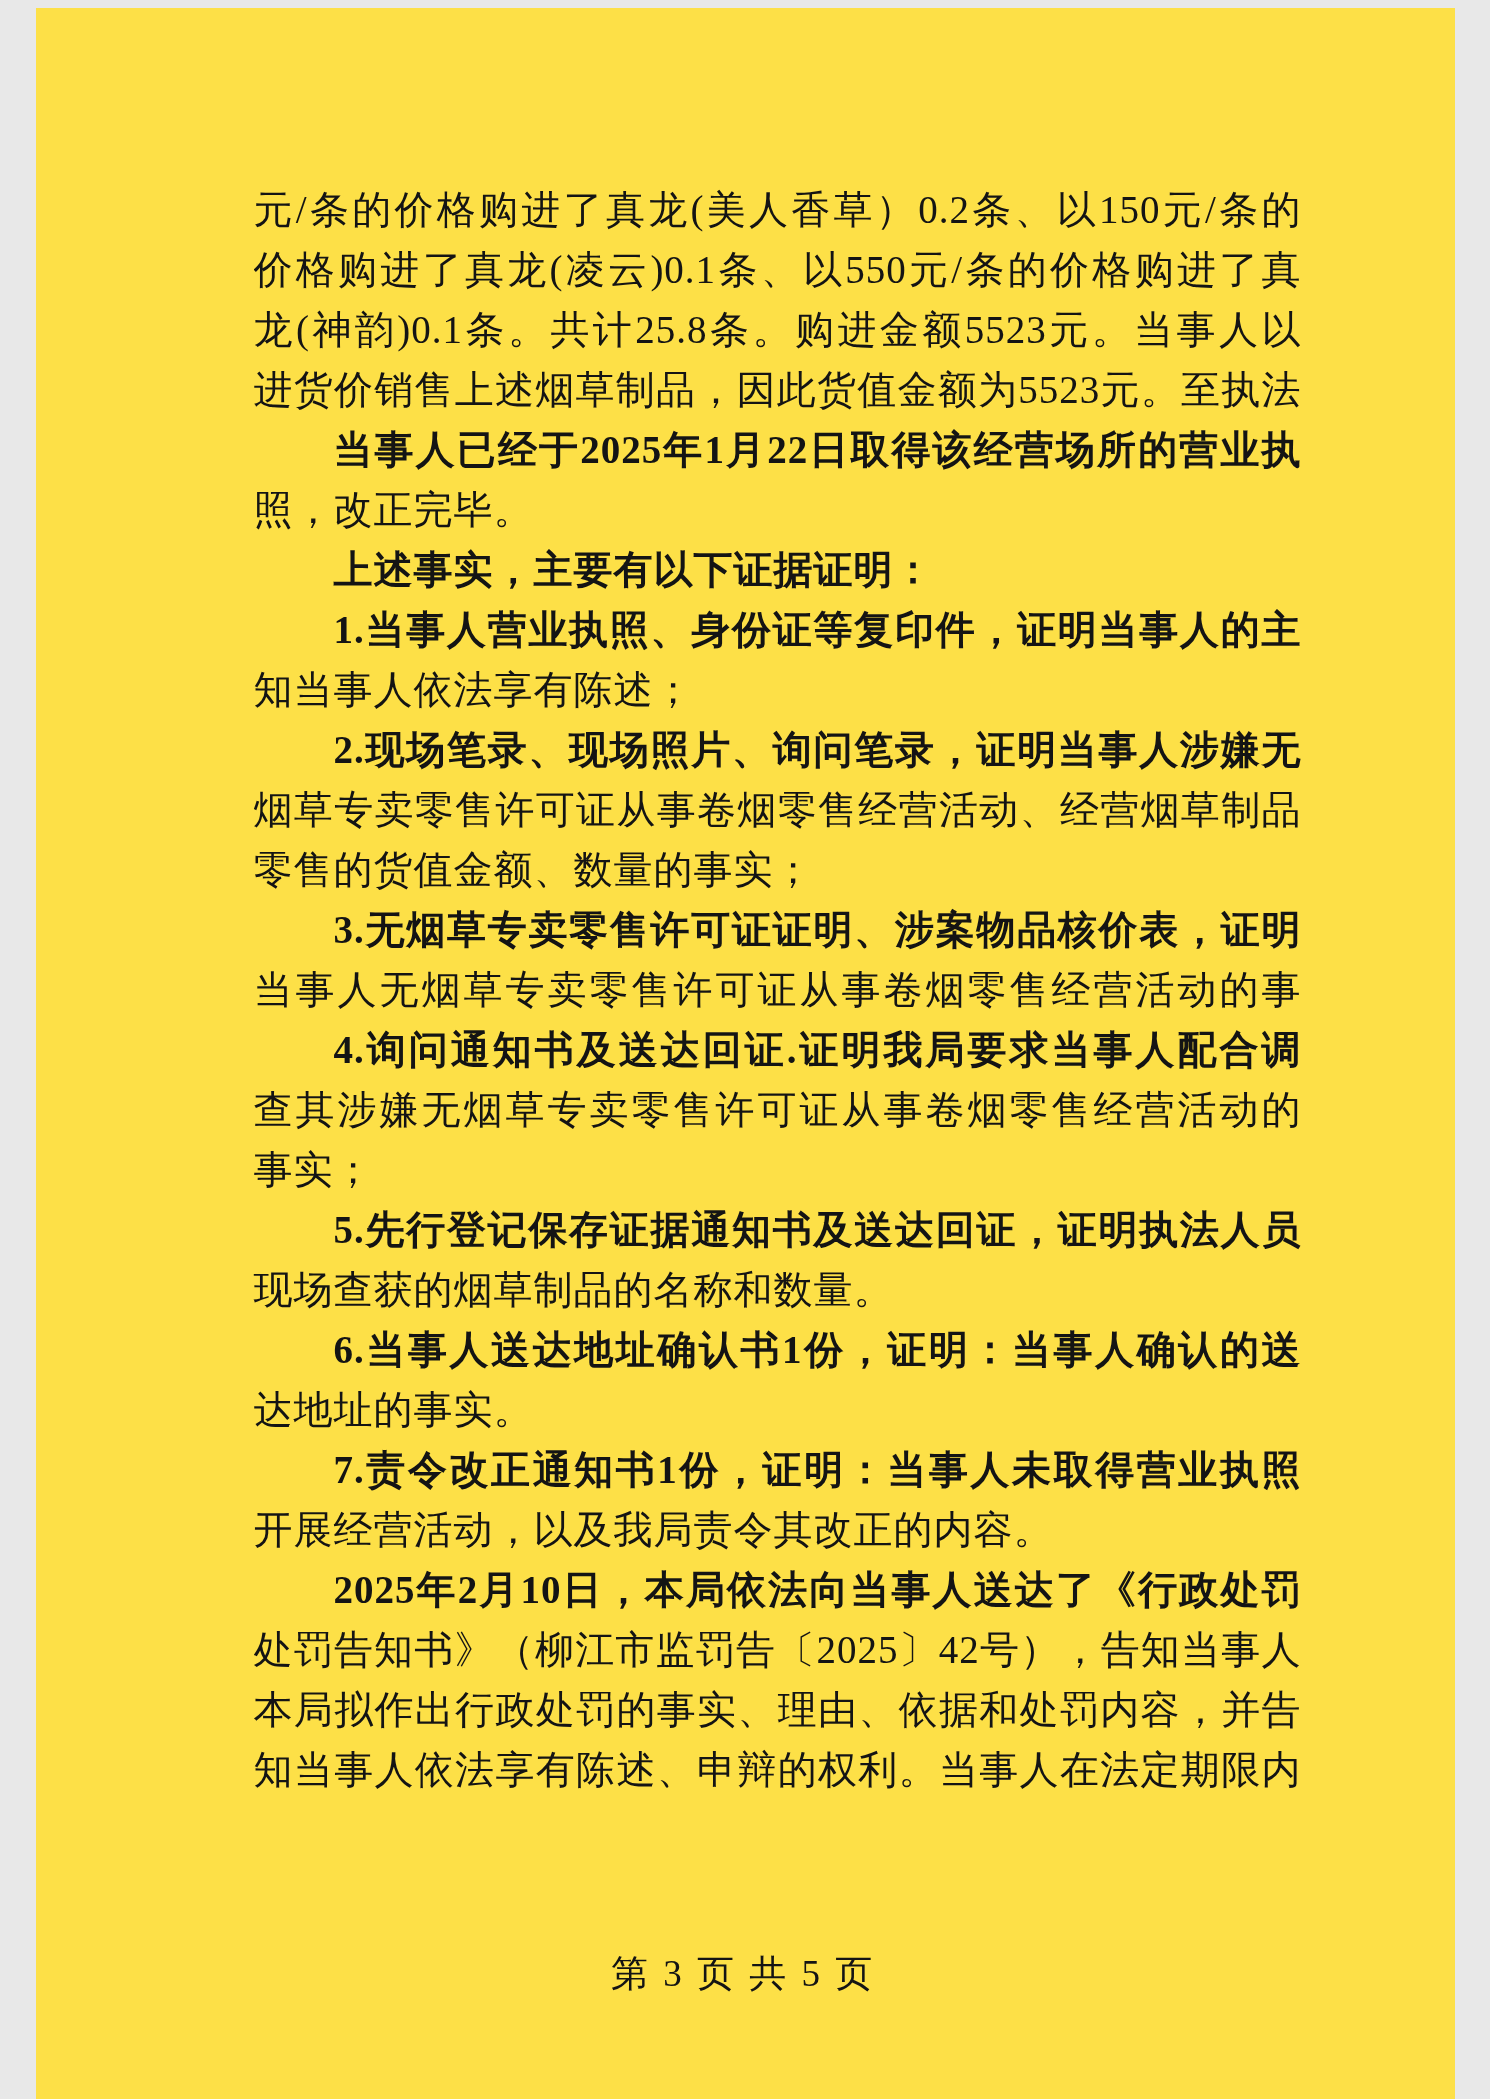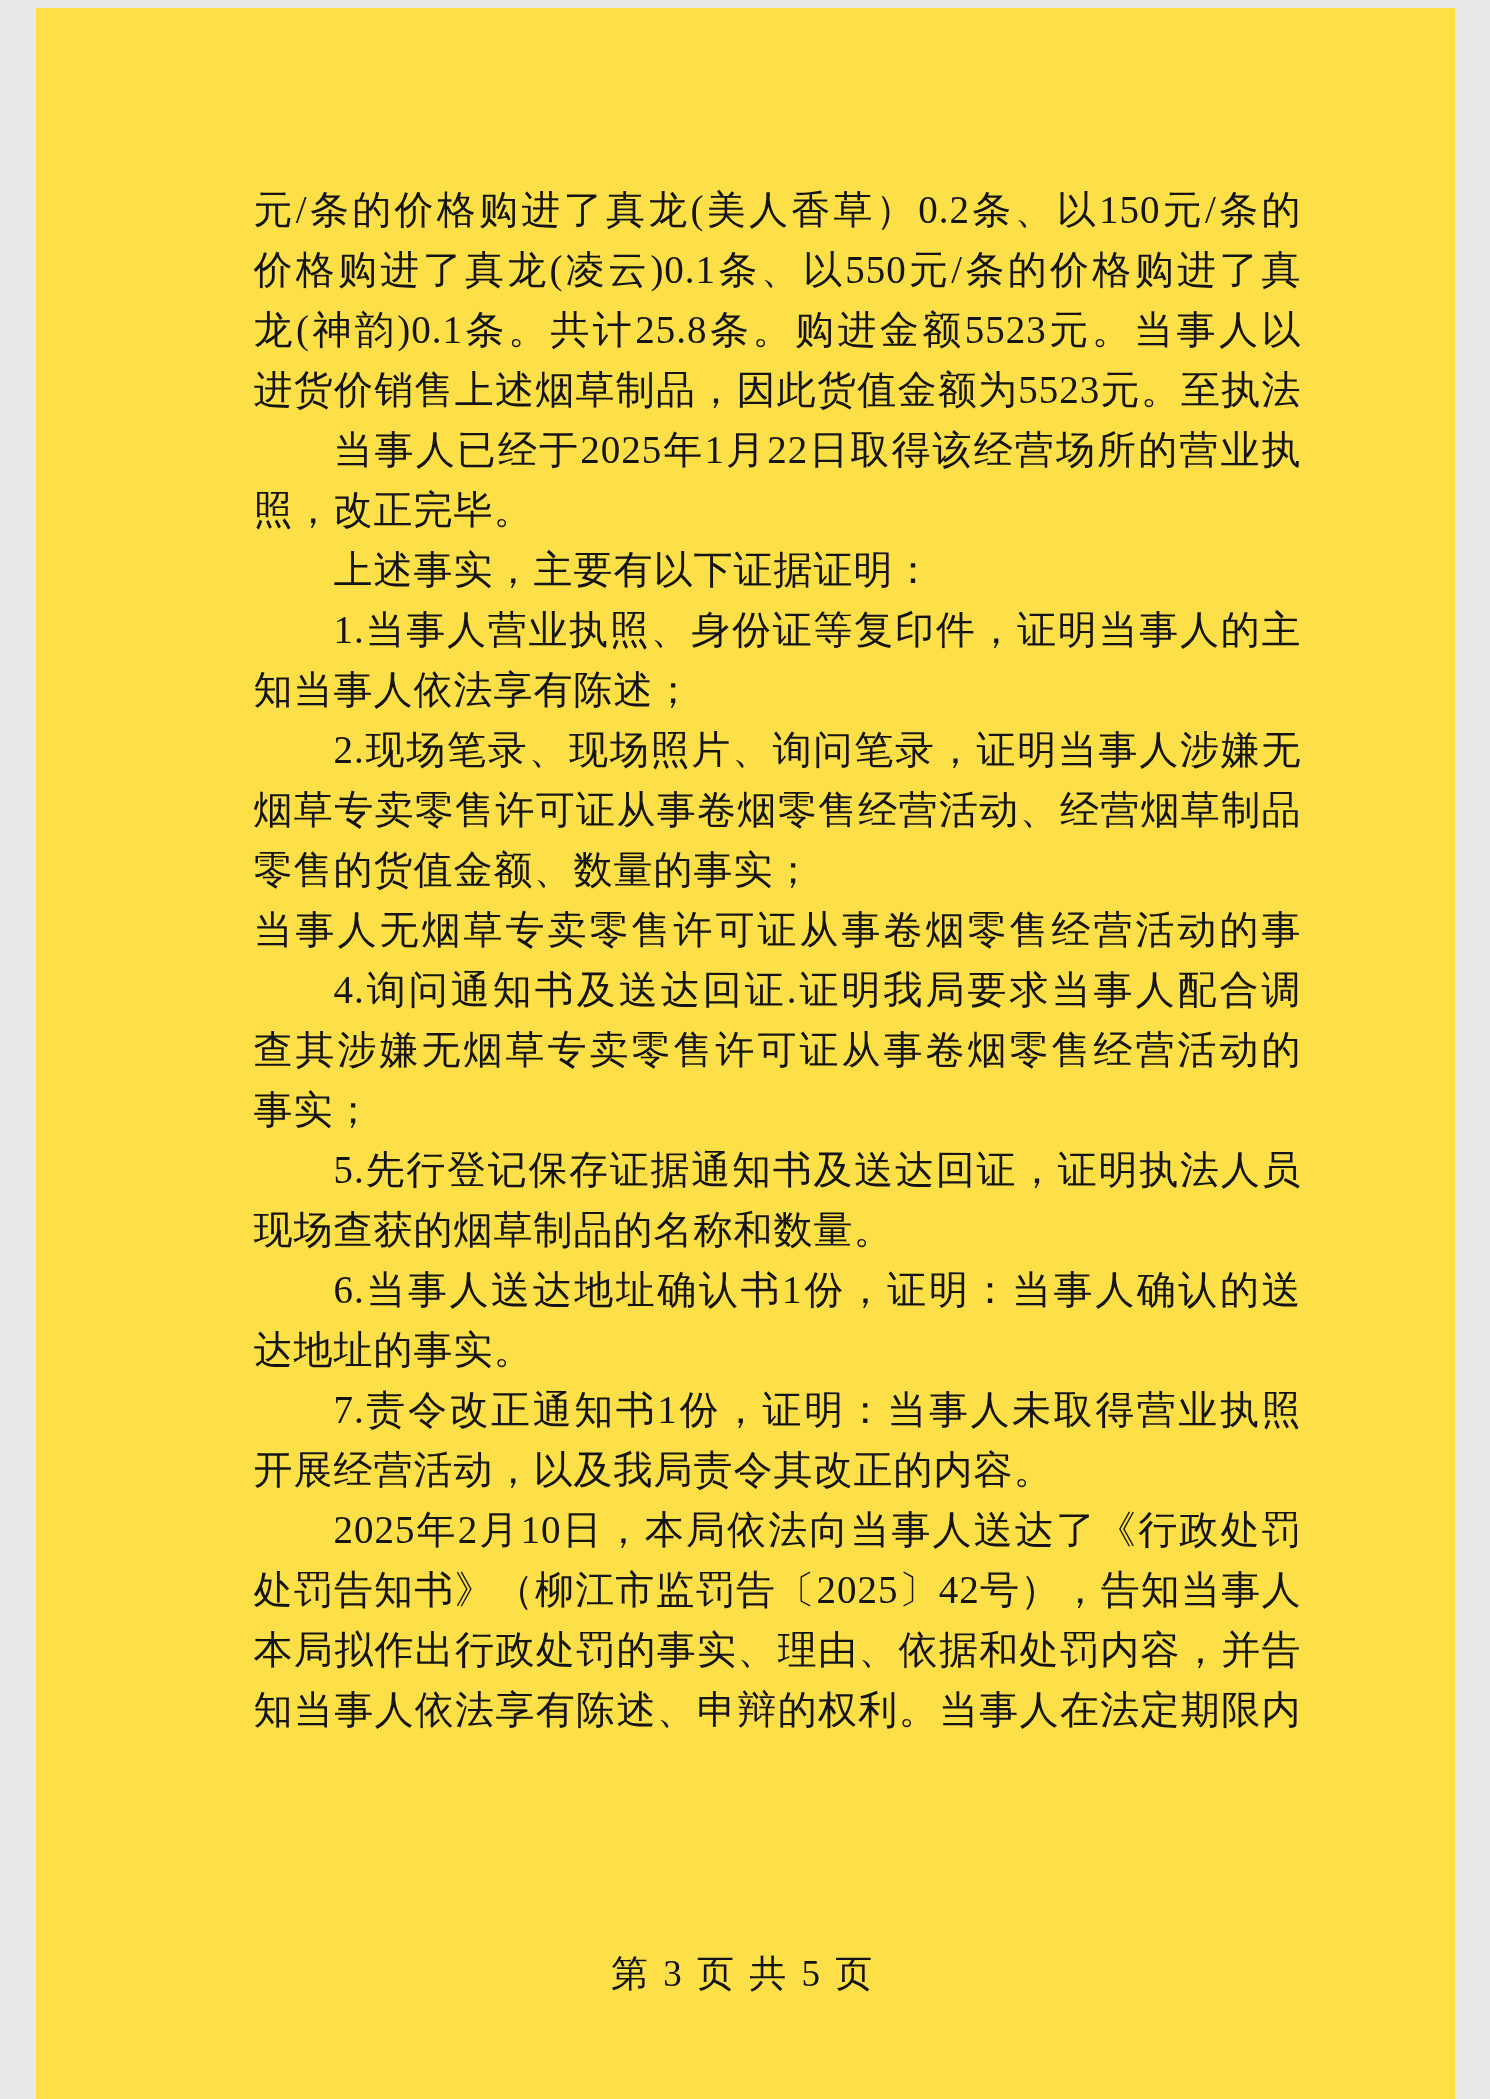--- a/index.html
+++ b/index.html
@@ -32,20 +32,21 @@
   }
   .line.justify {
     white-space: normal;
     overflow: hidden;
     text-align: justify;
     text-align-last: justify;
     text-justify: inter-character;
   }
   .line.indent {
     padding-left: 80px;
+    font-weight: bold;
   }
   .page-footer {
     position: absolute;
     left: 0;
     right: 4px;
     top: 1938px;
     height: 56px;
     line-height: 56px;
     text-align: center;
     font-size: 37px;
@@ -62,20 +63,21 @@
       <div class="line justify">龙(神韵)0.1条。共计25.8条。购进金额5523元。当事人以</div>
       <div class="line justify">进货价销售上述烟草制品，因此货值金额为5523元。至执法</div>
       <div class="line indent justify">当事人已经于2025年1月22日取得该经营场所的营业执</div>
       <div class="line">照，改正完毕。</div>
       <div class="line indent">上述事实，主要有以下证据证明：</div>
       <div class="line indent justify">1.当事人营业执照、身份证等复印件，证明当事人的主</div>
       <div class="line">知当事人依法享有陈述；</div>
       <div class="line indent justify">2.现场笔录、现场照片、询问笔录，证明当事人涉嫌无</div>
       <div class="line justify">烟草专卖零售许可证从事卷烟零售经营活动、经营烟草制品</div>
       <div class="line">零售的货值金额、数量的事实；</div>
+      <div class="line indent justify">3.无烟草专卖零售许可证证明、涉案物品核价表，证明</div>
       <div class="line justify">当事人无烟草专卖零售许可证从事卷烟零售经营活动的事</div>
       <div class="line indent justify">4.询问通知书及送达回证.证明我局要求当事人配合调</div>
       <div class="line justify">查其涉嫌无烟草专卖零售许可证从事卷烟零售经营活动的</div>
       <div class="line">事实；</div>
       <div class="line indent justify">5.先行登记保存证据通知书及送达回证，证明执法人员</div>
       <div class="line">现场查获的烟草制品的名称和数量。</div>
       <div class="line indent justify">6.当事人送达地址确认书1份，证明：当事人确认的送</div>
       <div class="line">达地址的事实。</div>
       <div class="line indent justify">7.责令改正通知书1份，证明：当事人未取得营业执照</div>
       <div class="line">开展经营活动，以及我局责令其改正的内容。</div>

